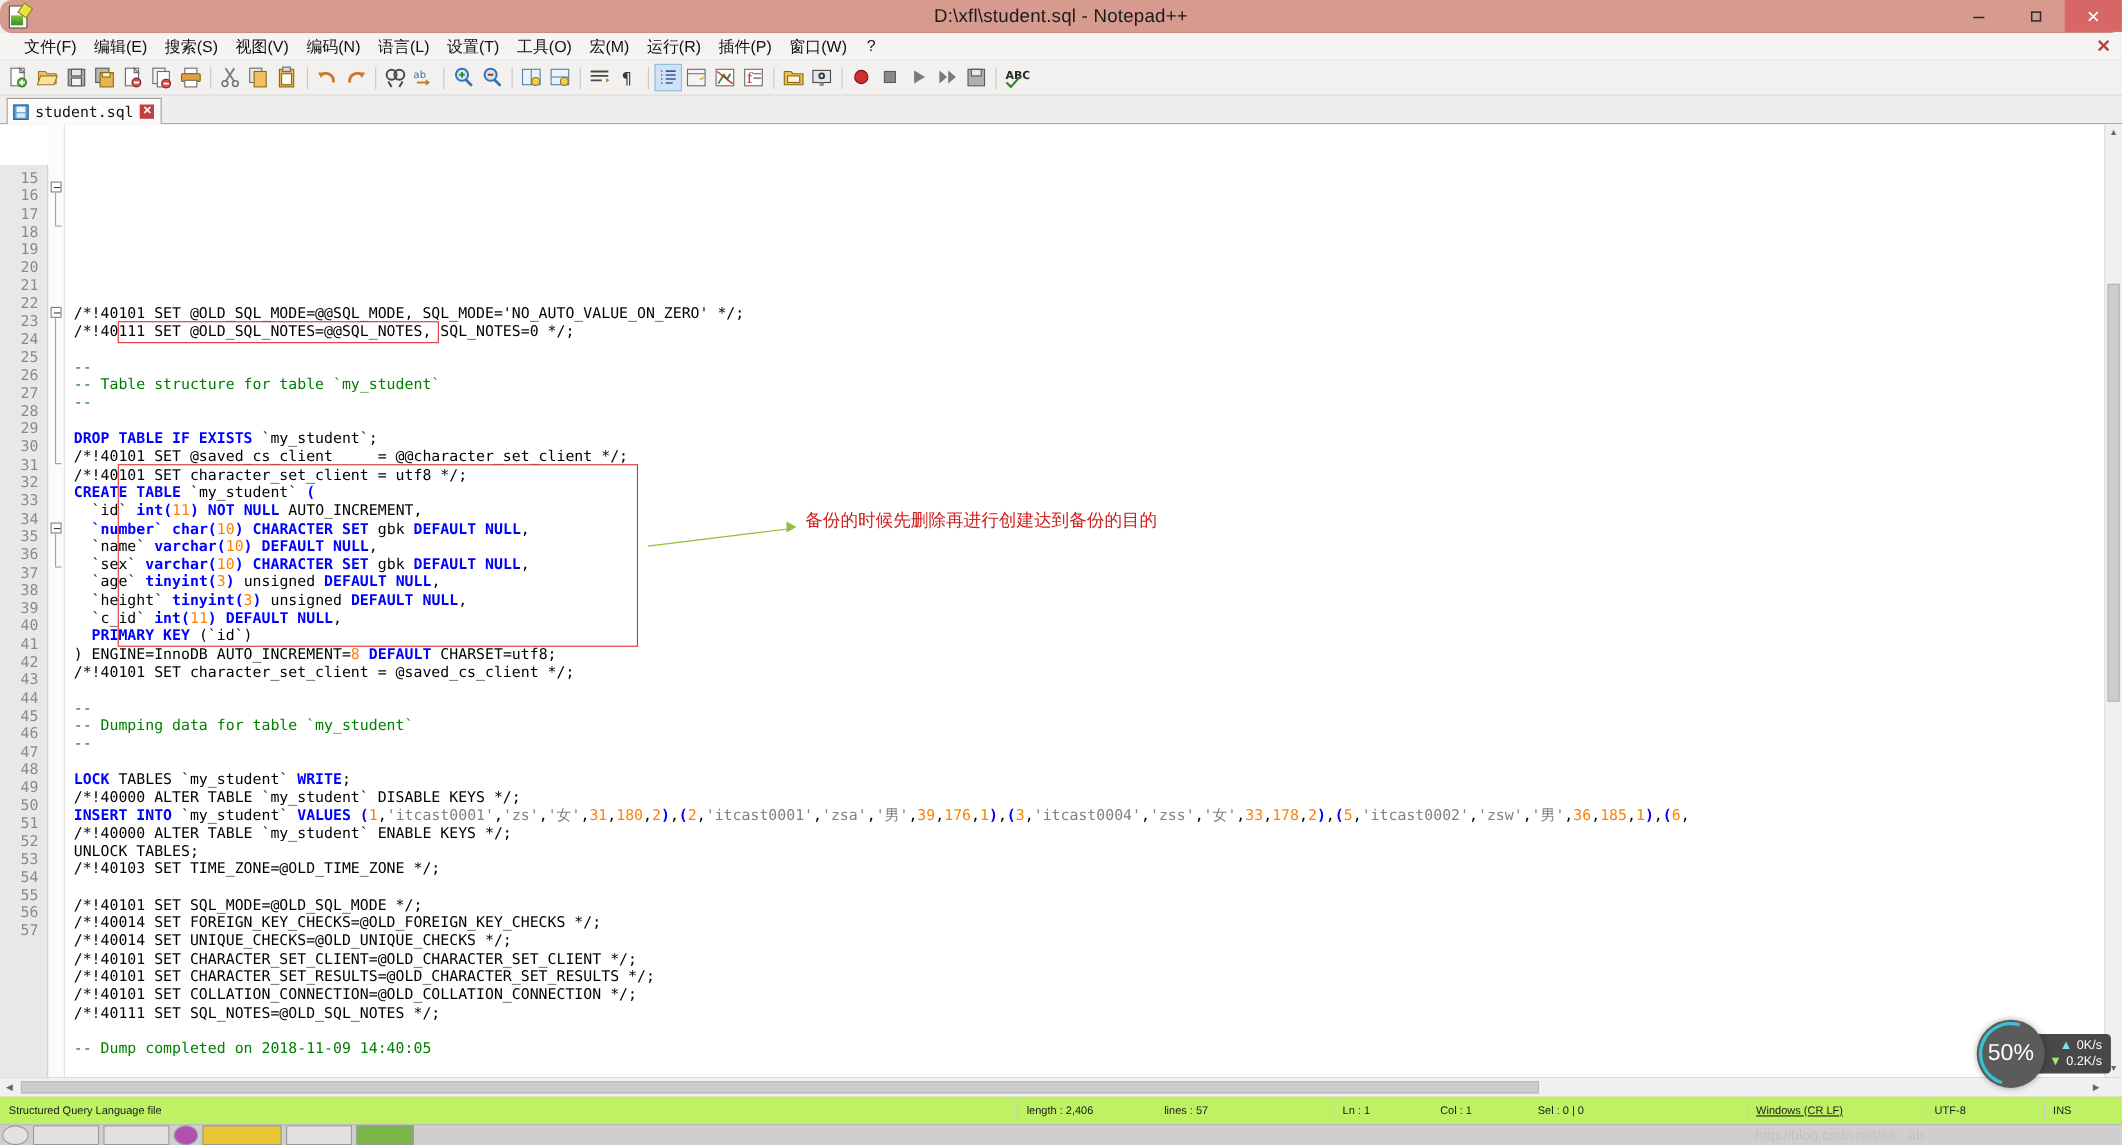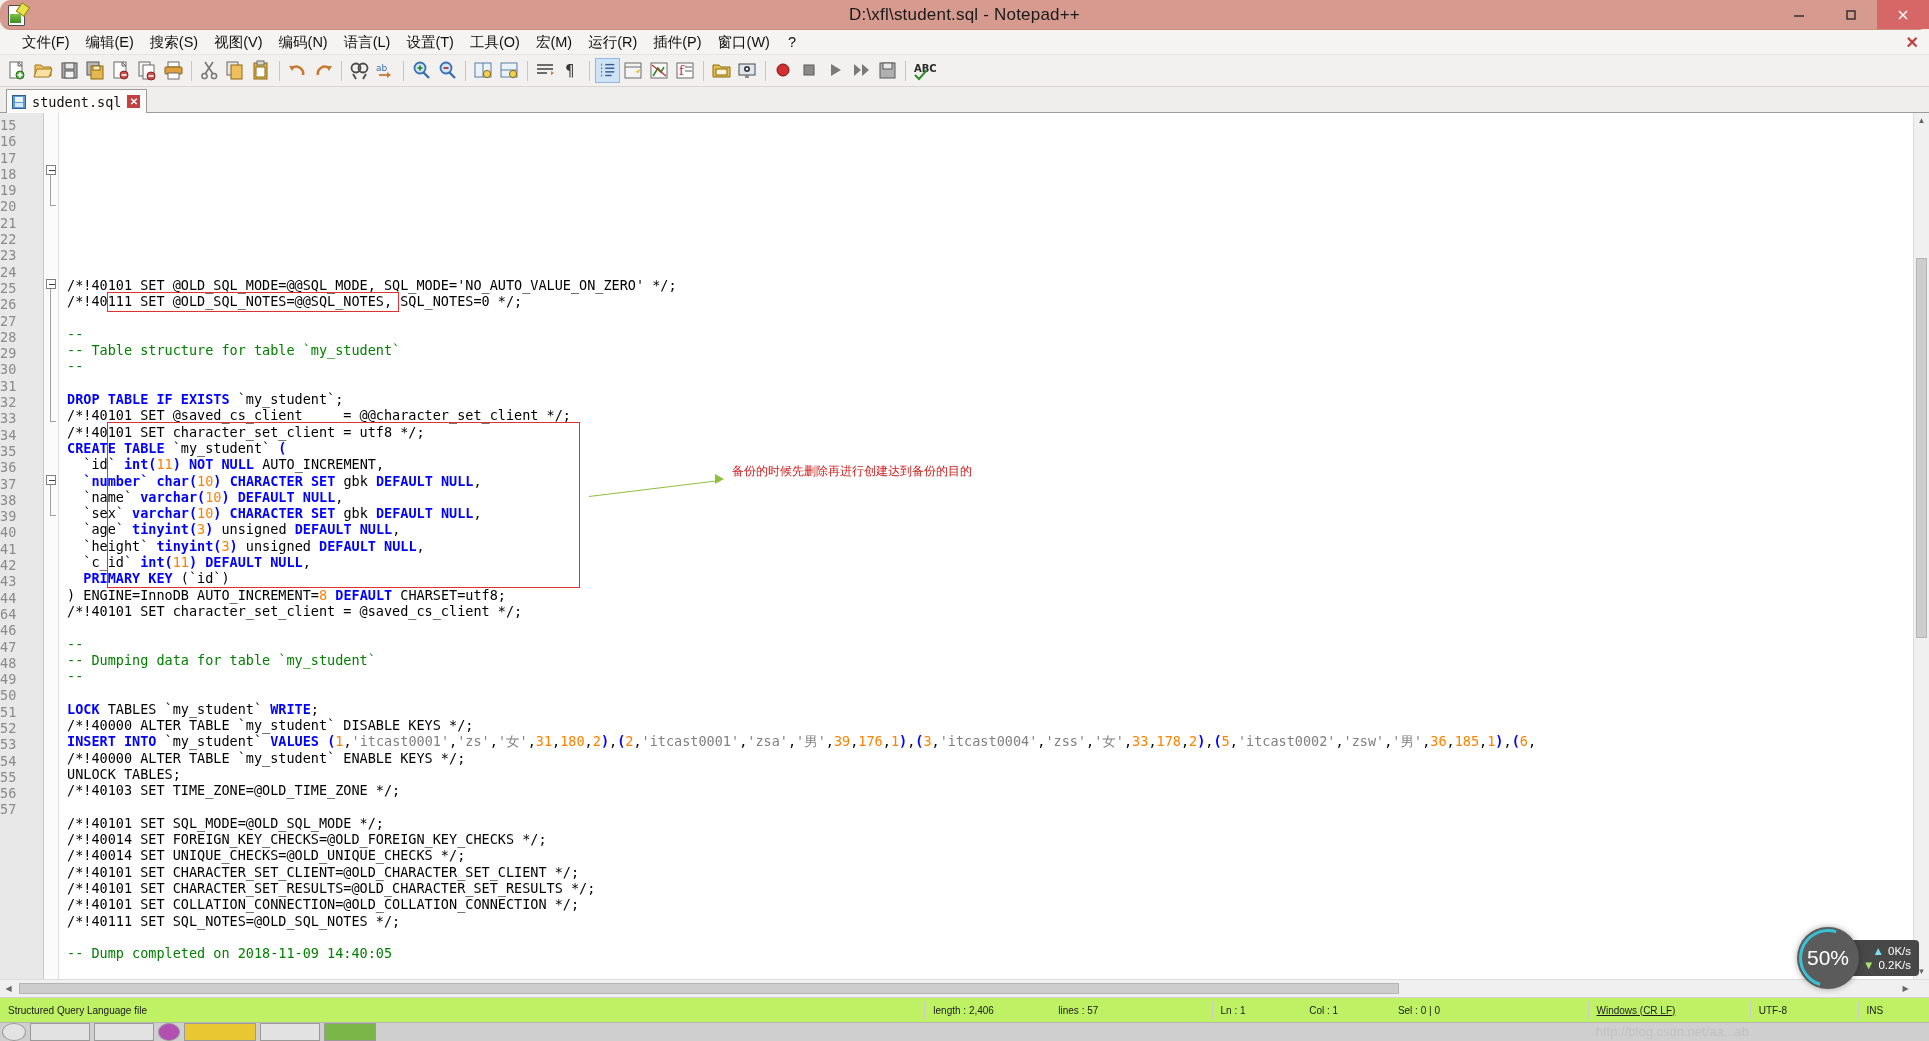--- a/index.html
+++ b/index.html
@@ -92,21 +92,21 @@
     width:13px;height:13px;background:#c14040;color:#fff;font-size:10px;
     display:flex;align-items:center;justify-content:center;font-family:"Liberation Sans",sans-serif;
     font-weight:bold;line-height:1;
   }
 
   
   .editor-wrap{flex:1 1 auto;display:flex;position:relative;background:#fff;overflow:hidden;}
   .gutter{
     width:44px;min-width:44px;background:#e8e8e8;border-right:1px solid #c8c8c8;
     font-family:"DejaVu Sans Mono", monospace;font-size:13.5px;color:#8a8a8a;
-    padding-top:4px;box-sizing:border-box;
+    text-align:right;padding-top:4px;box-sizing:border-box;margin-top:37px;
   }
   .gutter .ln{height:16.3px;line-height:16.3px;padding-right:8px;}
   .foldcol{
     width:14px;min-width:14px;background:#fbfbfb;border-right:1px solid #e0e0e0;
     position:relative;padding-top:4px;
   }
   .code{
     flex:1 1 auto;position:relative;overflow:hidden;
     font-family:"DejaVu Sans Mono", monospace;font-size:13.5px;
     padding-top:4px;padding-left:8px;color:#000;white-space:pre;
@@ -125,21 +125,21 @@
   }
   .fold:after{content:"";position:absolute;left:2px;top:4px;width:6px;height:1px;background:#404040;}
   .foldline{position:absolute;left:6px;width:1px;background:#a0a0a0;}
   .foldend{position:absolute;left:6px;width:6px;height:1px;background:#a0a0a0;}
 
   
   .redbox{position:absolute;border:1.5px solid #e03030;box-sizing:border-box;pointer-events:none;}
 
   
   .annot{
-    position:absolute;color:#d02020;font-size:12px;
+    position:absolute;color:#d02020;font-size:16px;
     font-family:"DejaVu Sans", sans-serif;white-space:nowrap;
   }
   .arrow-line{position:absolute;height:0;border-top:1.5px solid #8fbf3f;}
   .arrow-head{
     position:absolute;width:0;height:0;
     border-left:9px solid #8fbf3f;border-top:5px solid transparent;border-bottom:5px solid transparent;
   }
 
   
   .vscroll{
@@ -530,21 +530,21 @@
         <div class="ln">35</div>
         <div class="ln">36</div>
         <div class="ln">37</div>
         <div class="ln">38</div>
         <div class="ln">39</div>
         <div class="ln">40</div>
         <div class="ln">41</div>
         <div class="ln">42</div>
         <div class="ln">43</div>
         <div class="ln">44</div>
-        <div class="ln">64</div>
+        <div class="ln">45</div>
         <div class="ln">46</div>
         <div class="ln">47</div>
         <div class="ln">48</div>
         <div class="ln">49</div>
         <div class="ln">50</div>
         <div class="ln">51</div>
         <div class="ln">52</div>
         <div class="ln">53</div>
         <div class="ln">54</div>
         <div class="ln">55</div>

